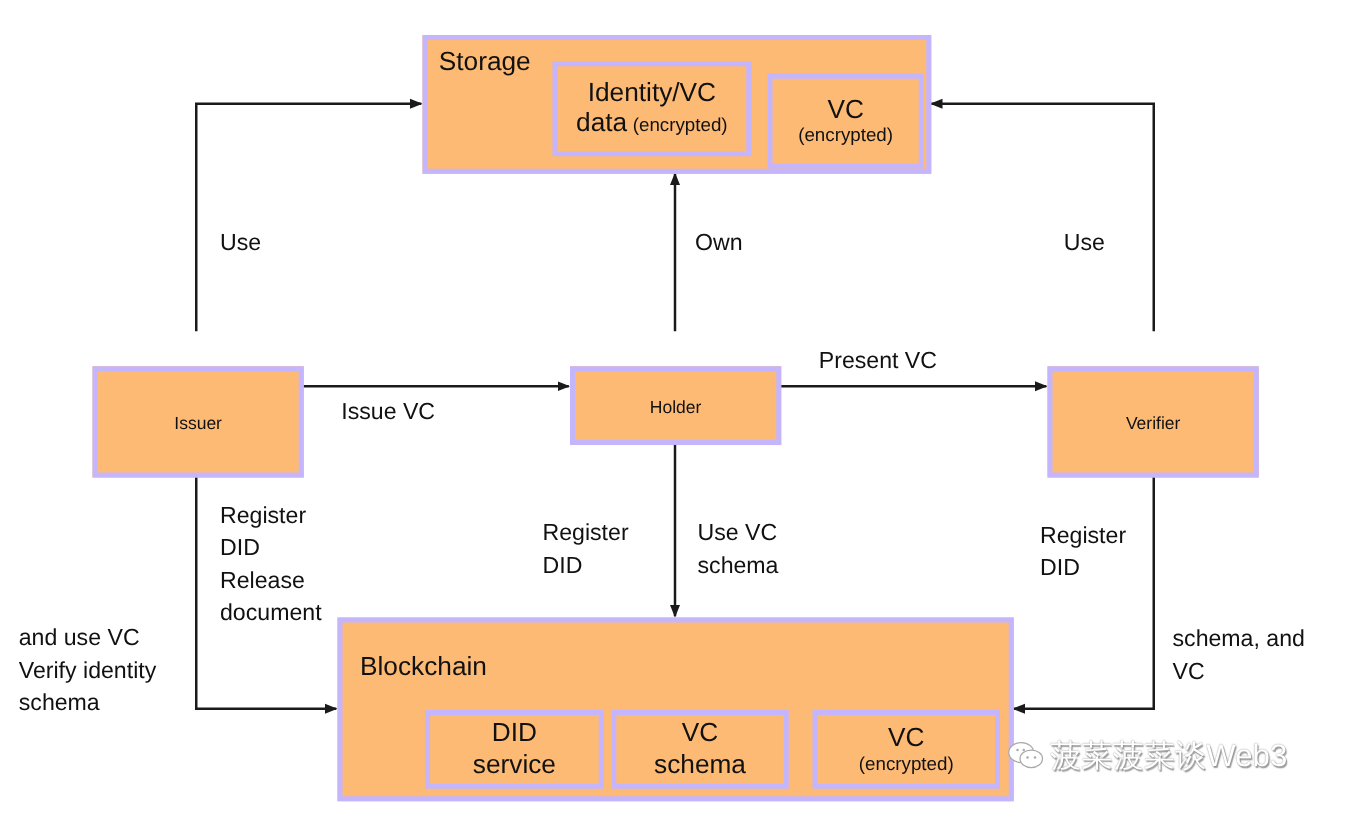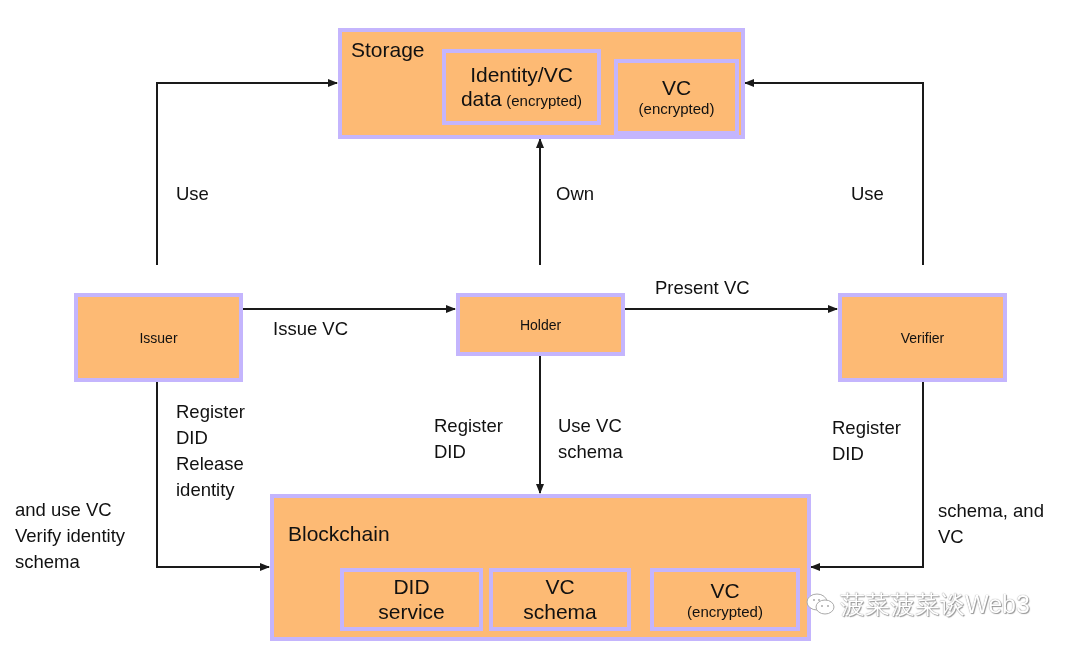--- a/index.html
+++ b/index.html
@@ -82,21 +82,21 @@
 <div class="lbl" style="left:176px; top:181px;">Use</div>
 <div class="lbl" style="left:556px; top:181px;">Own</div>
 <div class="lbl" style="left:851px; top:181px;">Use</div>
 <div class="lbl" style="left:273px; top:272px;margin-top:44px;">Issue VC</div>
 <div class="lbl" style="left:655px; top:275px;">Present VC</div>
 
 <div class="lbl" style="left:176px; top:399px;">
   <div>Register</div>
   <div>DID</div>
   <div>Release</div>
-  <div>identity</div>
+  <div>document</div>
 </div>
 <div class="lbl" style="left:15px; top:497px;">
   <div>and use VC</div>
   <div>Verify identity</div>
   <div>schema</div>
 </div>
 <div class="lbl" style="left:434px; top:413px;">
   <div>Register</div>
   <div>DID</div>
 </div>

